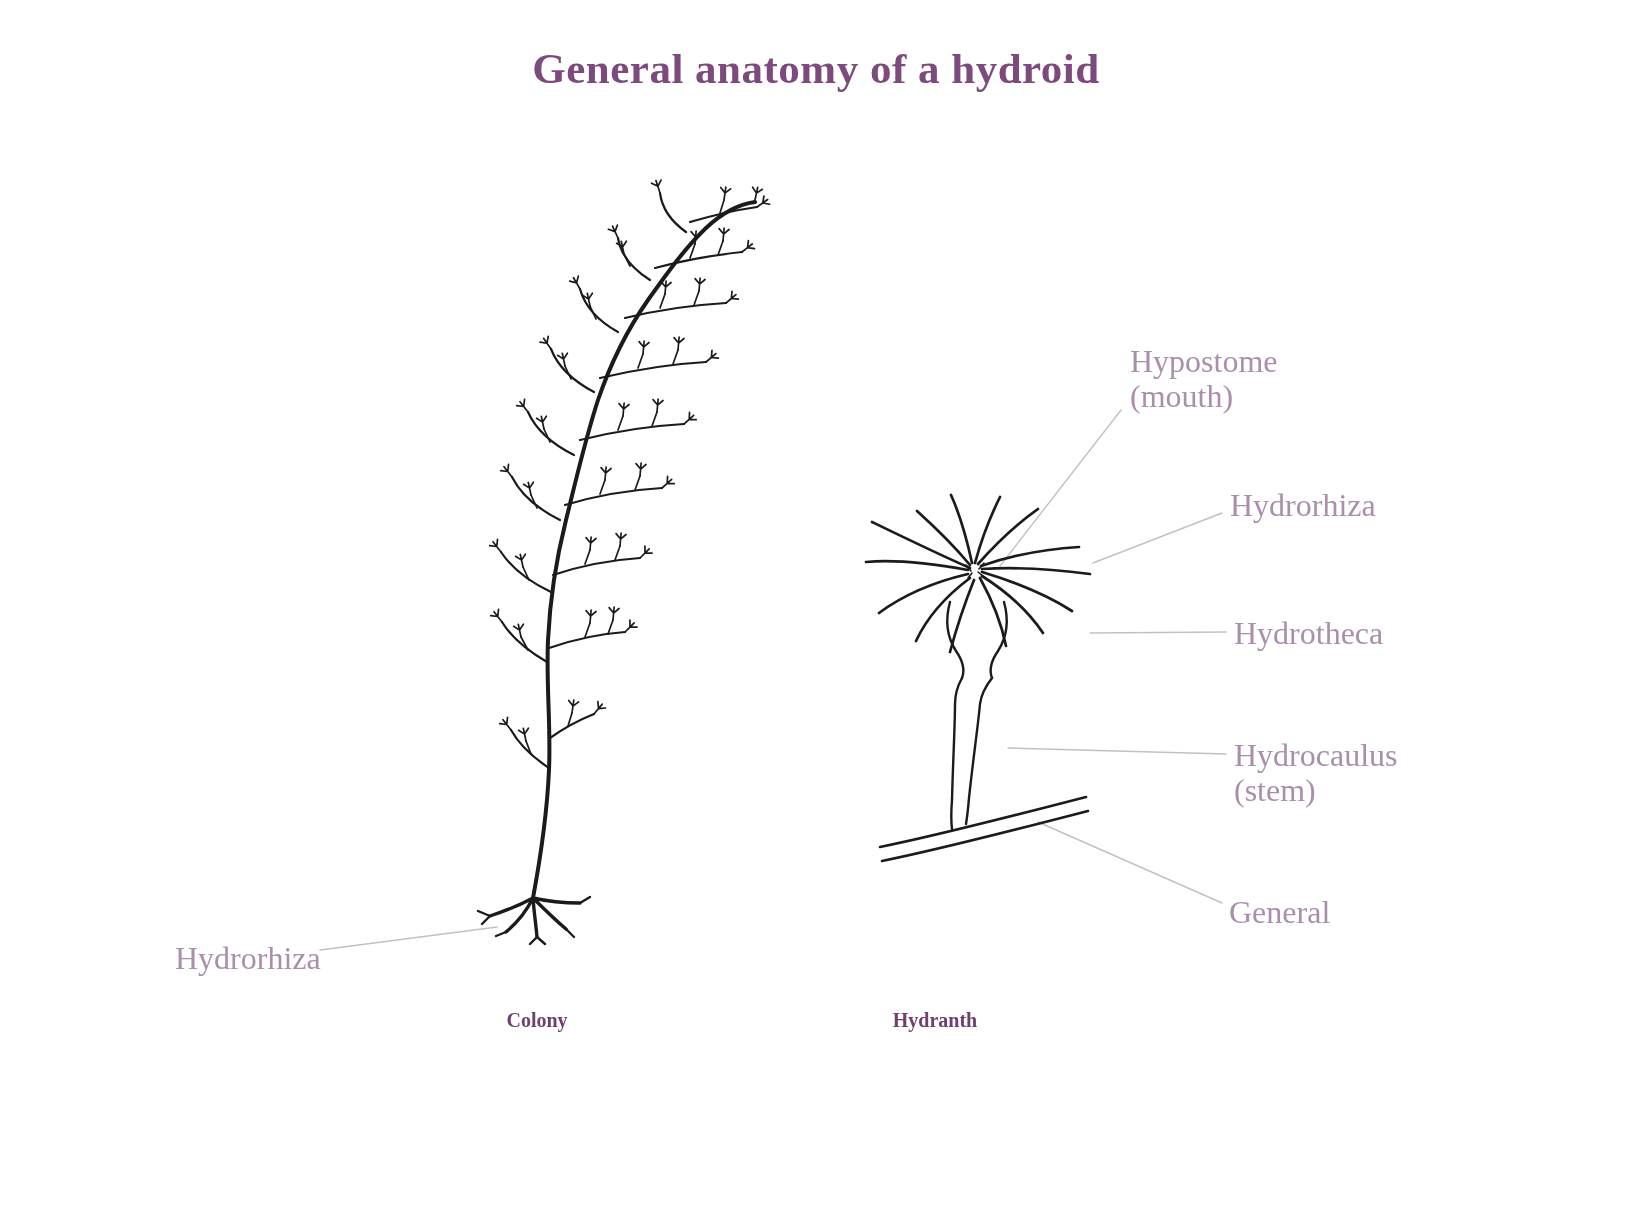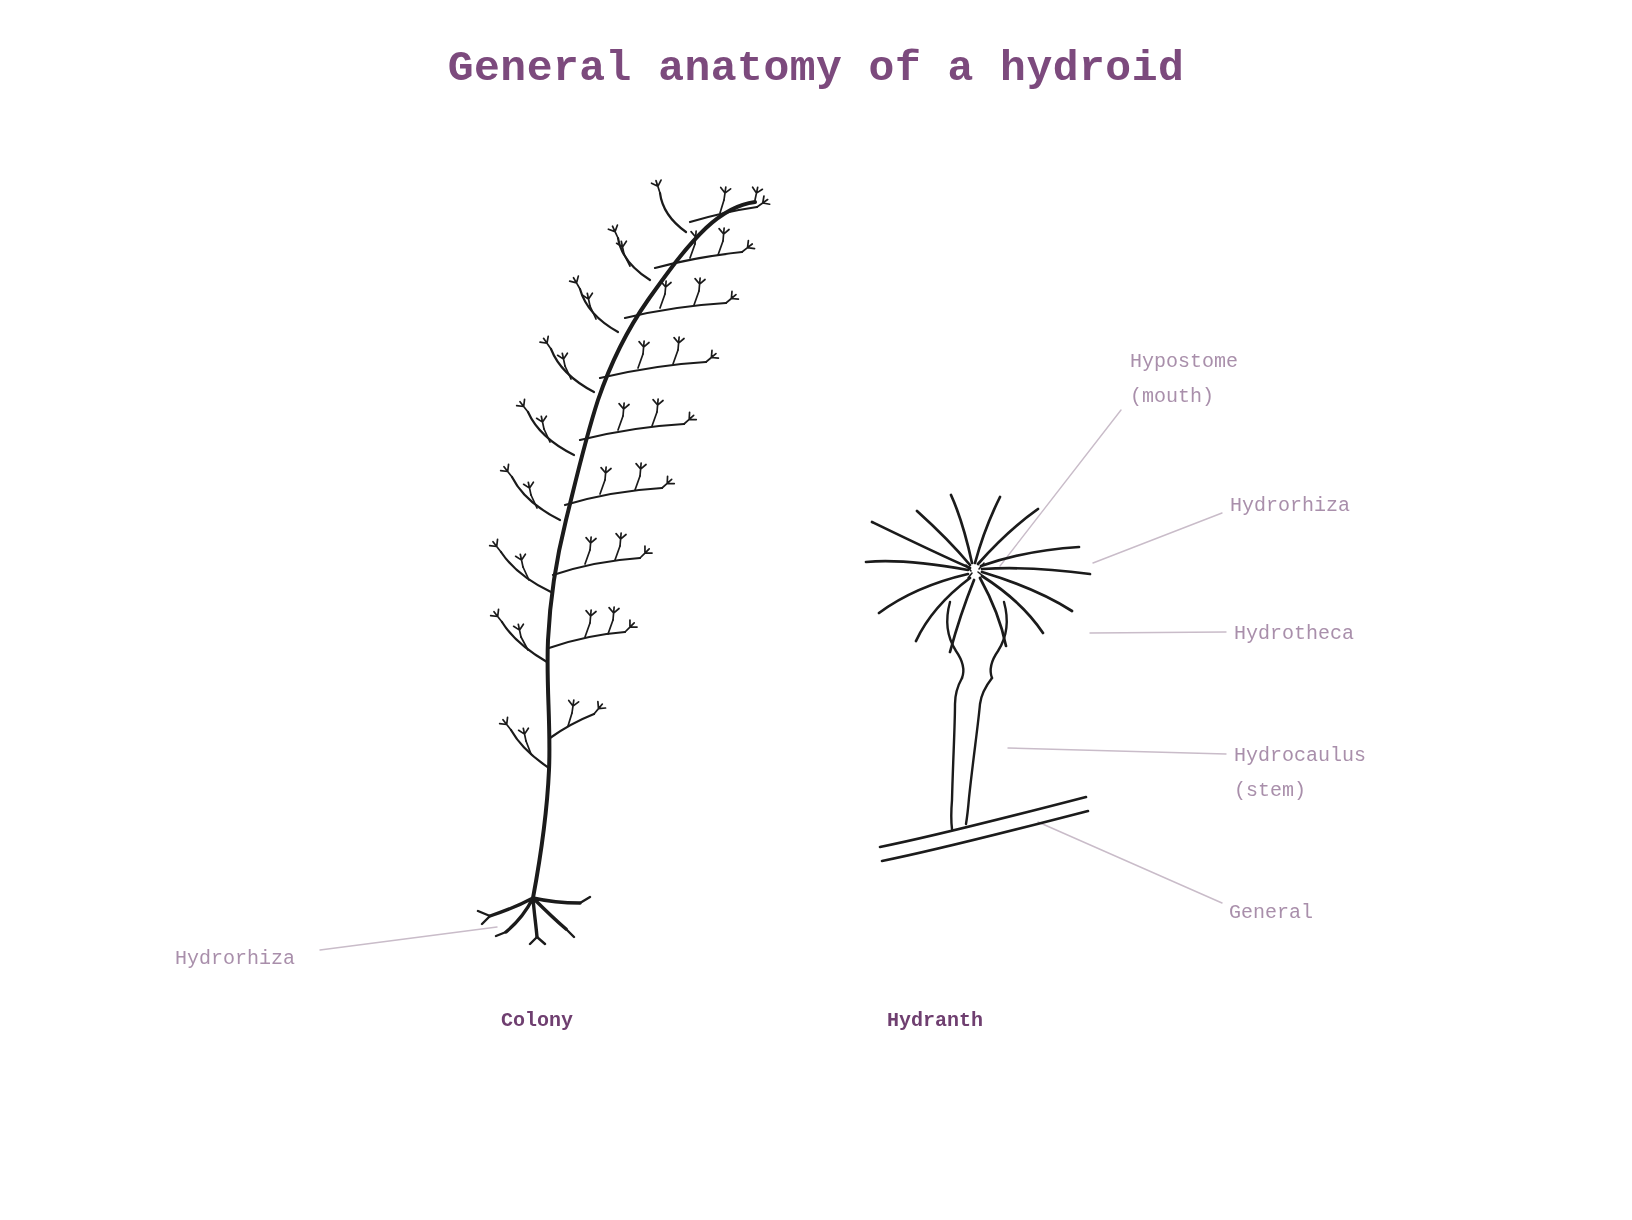--- a/index.html
+++ b/index.html
@@ -6,29 +6,29 @@
     --title:#7c4a7d;
     --caption:#6f3f70;
     --label:#a98fab;
     --ink:#1b1b1b;
     --connector:#c9bcc9;
   }
   *{box-sizing:border-box}
   body{margin:0;background:#ffffff}
   .canvas{
     position:relative;width:1632px;height:1220px;background:#ffffff;
-    font-family:Liberation Mono, monospace;overflow:hidden;
+    font-family:Liberation Serif, serif;overflow:hidden;
   }
   .title{
     position:absolute;top:44px;left:0;width:100%;text-align:center;
     font-size:43px;font-weight:700;color:var(--title);letter-spacing:.5px;
   }
   svg.art{position:absolute;left:0;top:0;width:1632px;height:1220px}
   .label{
-    position:absolute;font-size:20px;color:var(--label);
+    position:absolute;font-size:32px;color:var(--label);
     line-height:35px;white-space:nowrap;
   }
   .label .ln{display:block}
   .caption{
     position:absolute;font-size:20px;font-weight:700;color:var(--caption);
     text-align:center;line-height:39px;
   }
   .caption .ln{display:block}
 </style>
 </head>

